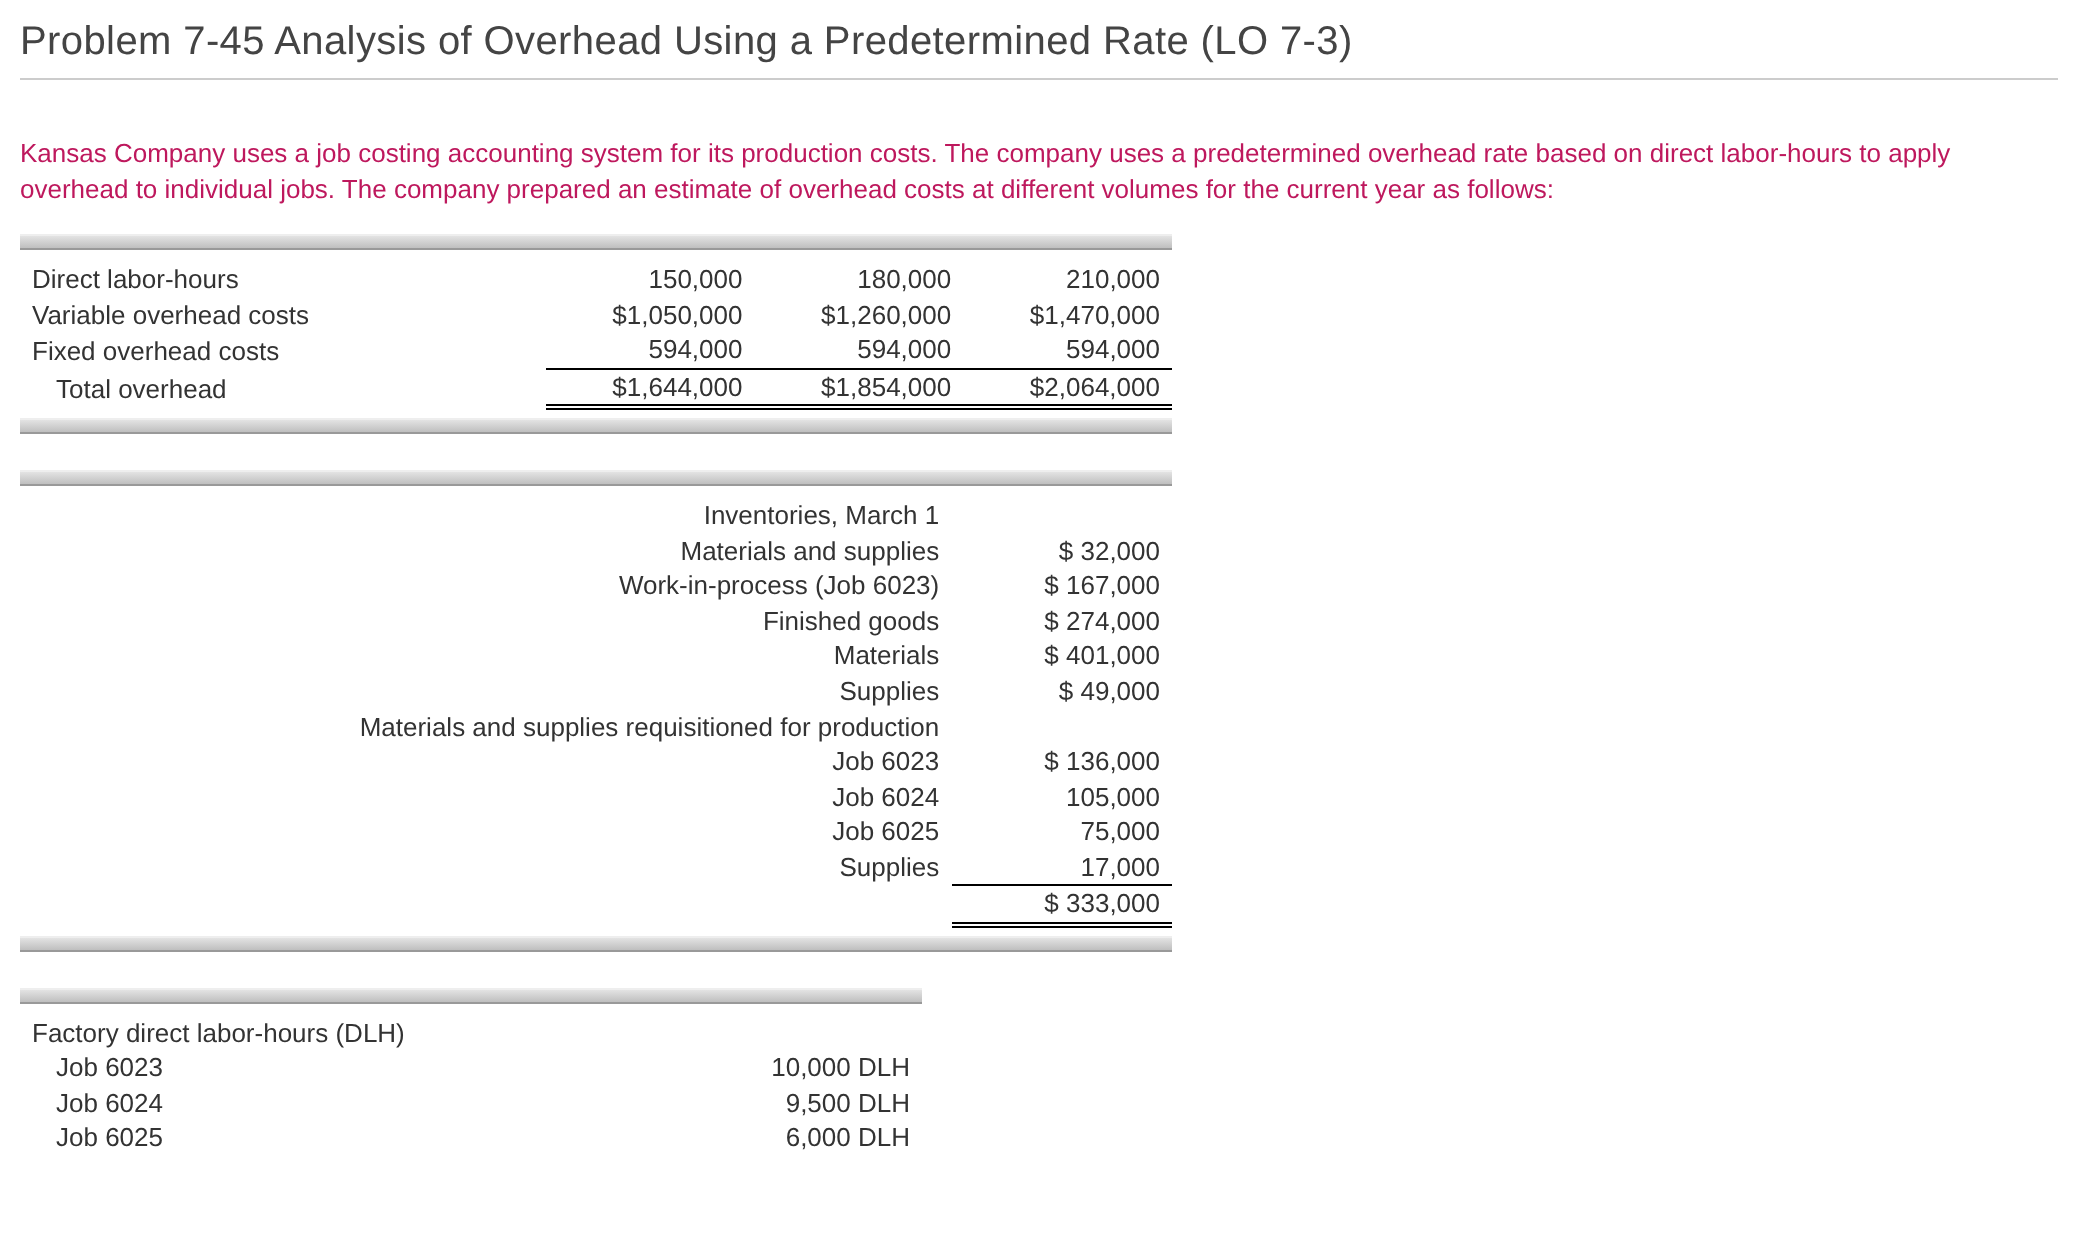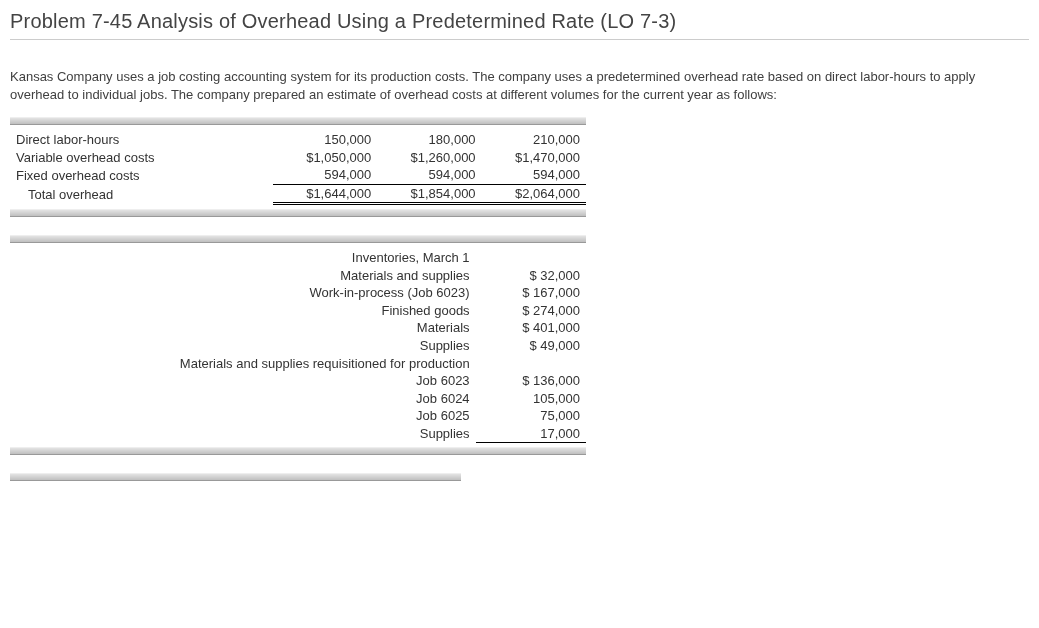--- a/index.html
+++ b/index.html
@@ -22,21 +22,21 @@
     letter-spacing: .2px;
   }
   .hr-title {
     border: 0;
     border-top: 1px solid #ccc;
     margin: 0 0 28px 0;
   }
   p.body-text {
     margin: 0 0 14px 0;
     line-height: 1.35;
-    color: #404040;
+    color: #be185d;
   }
 
   
   .hbar {
     height: 6px;
     background: linear-gradient(to bottom, #e3e3e3 0%, #bfbfbf 100%);
     border-top: 1px solid #eee;
     border-bottom: 1px solid #999;
     margin: 6px 0;
   }
@@ -151,19 +151,43 @@
       <td class="num">105,000</td>
     </tr>
     <tr>
       <td class="c0 indent1">Job 6025</td>
       <td class="num">75,000</td>
     </tr>
     <tr>
       <td class="c0 indent1">Supplies</td>
       <td class="num b-bot1">17,000</td>
     </tr>
+    <tr>
+      <td class="c0"></td>
+      <td class="num b-bot3">$ 333,000</td>
+    </tr>
   </tbody>
     </table>
   <div class="hbar-after" style="width:576px;"></div>
 
   <div class="hbar" style="width:451px;"></div>
+  <table class="tbl tbl3">
+    <tbody>
+        <tr>
+      <td class="c0">Factory direct labor-hours (DLH)</td>
+      <td class="num"></td>
+    </tr>
+    <tr>
+      <td class="c0 indent1">Job 6023</td>
+      <td class="num">10,000 DLH</td>
+    </tr>
+    <tr>
+      <td class="c0 indent1">Job 6024</td>
+      <td class="num">9,500 DLH</td>
+    </tr>
+    <tr>
+      <td class="c0 indent1">Job 6025</td>
+      <td class="num">6,000 DLH</td>
+    </tr>
+  </tbody>
+    </table>
 
 </div>
 
 </body></html>

